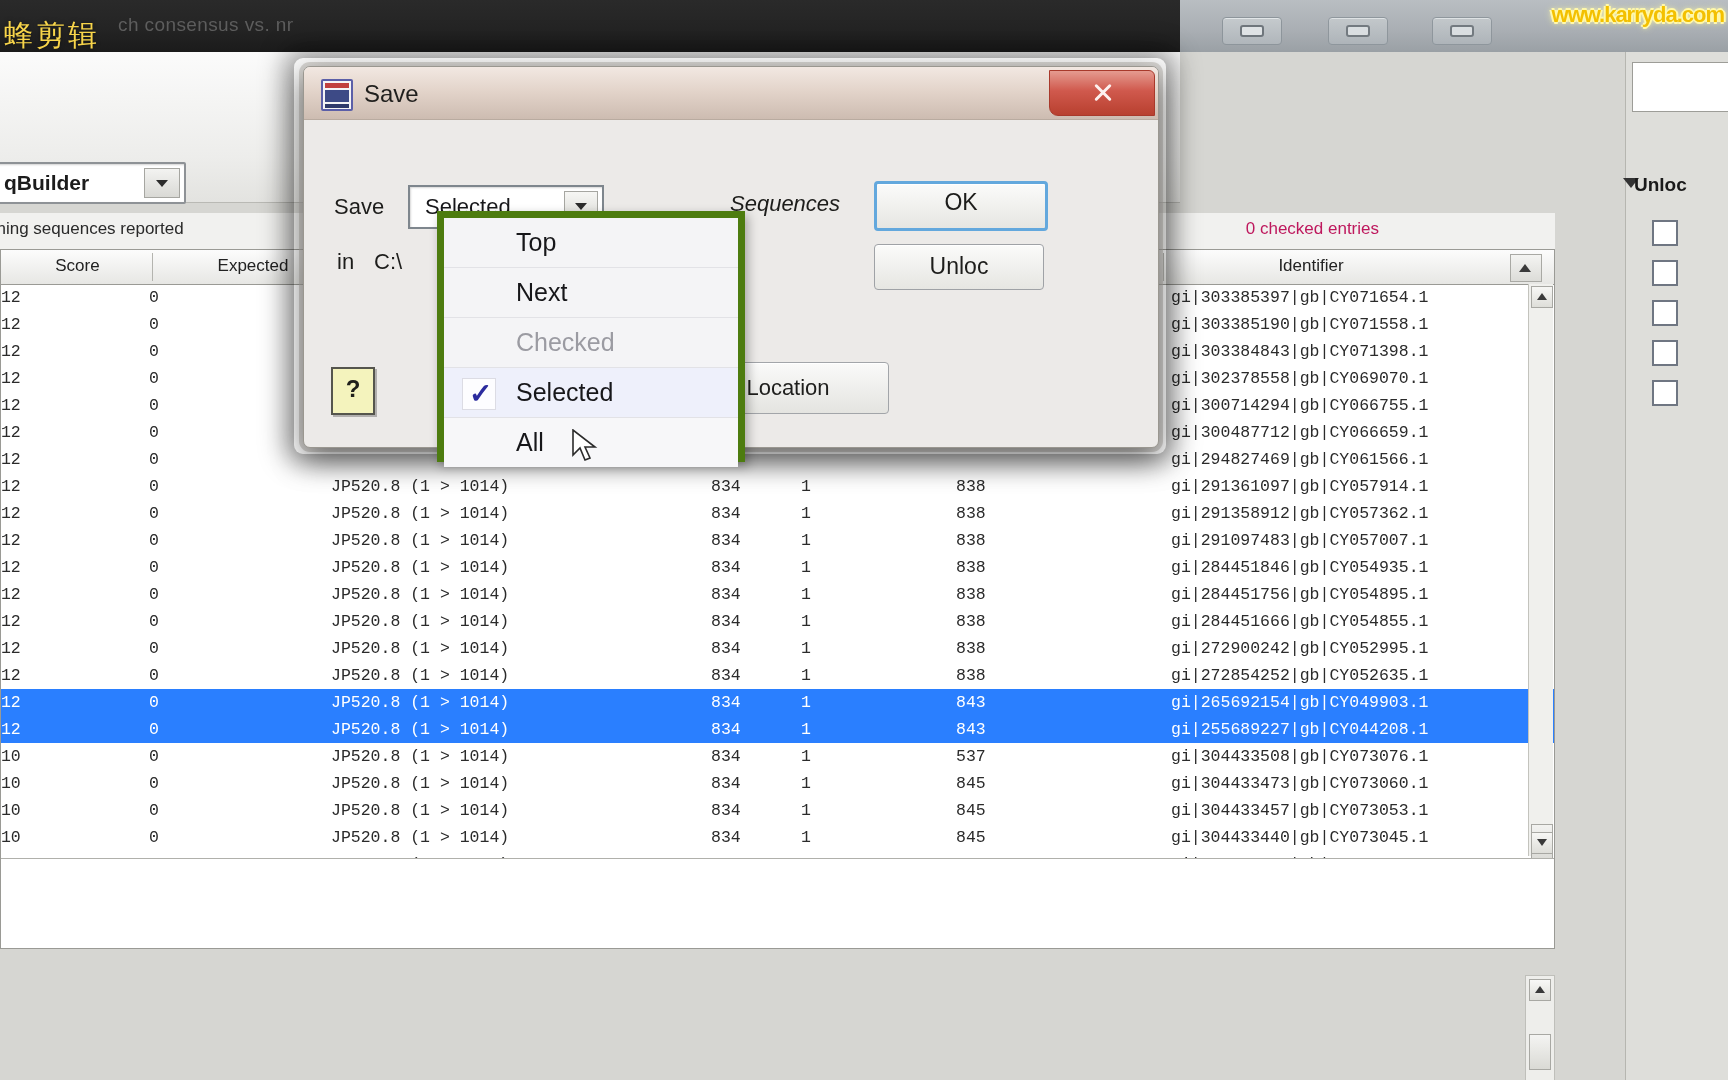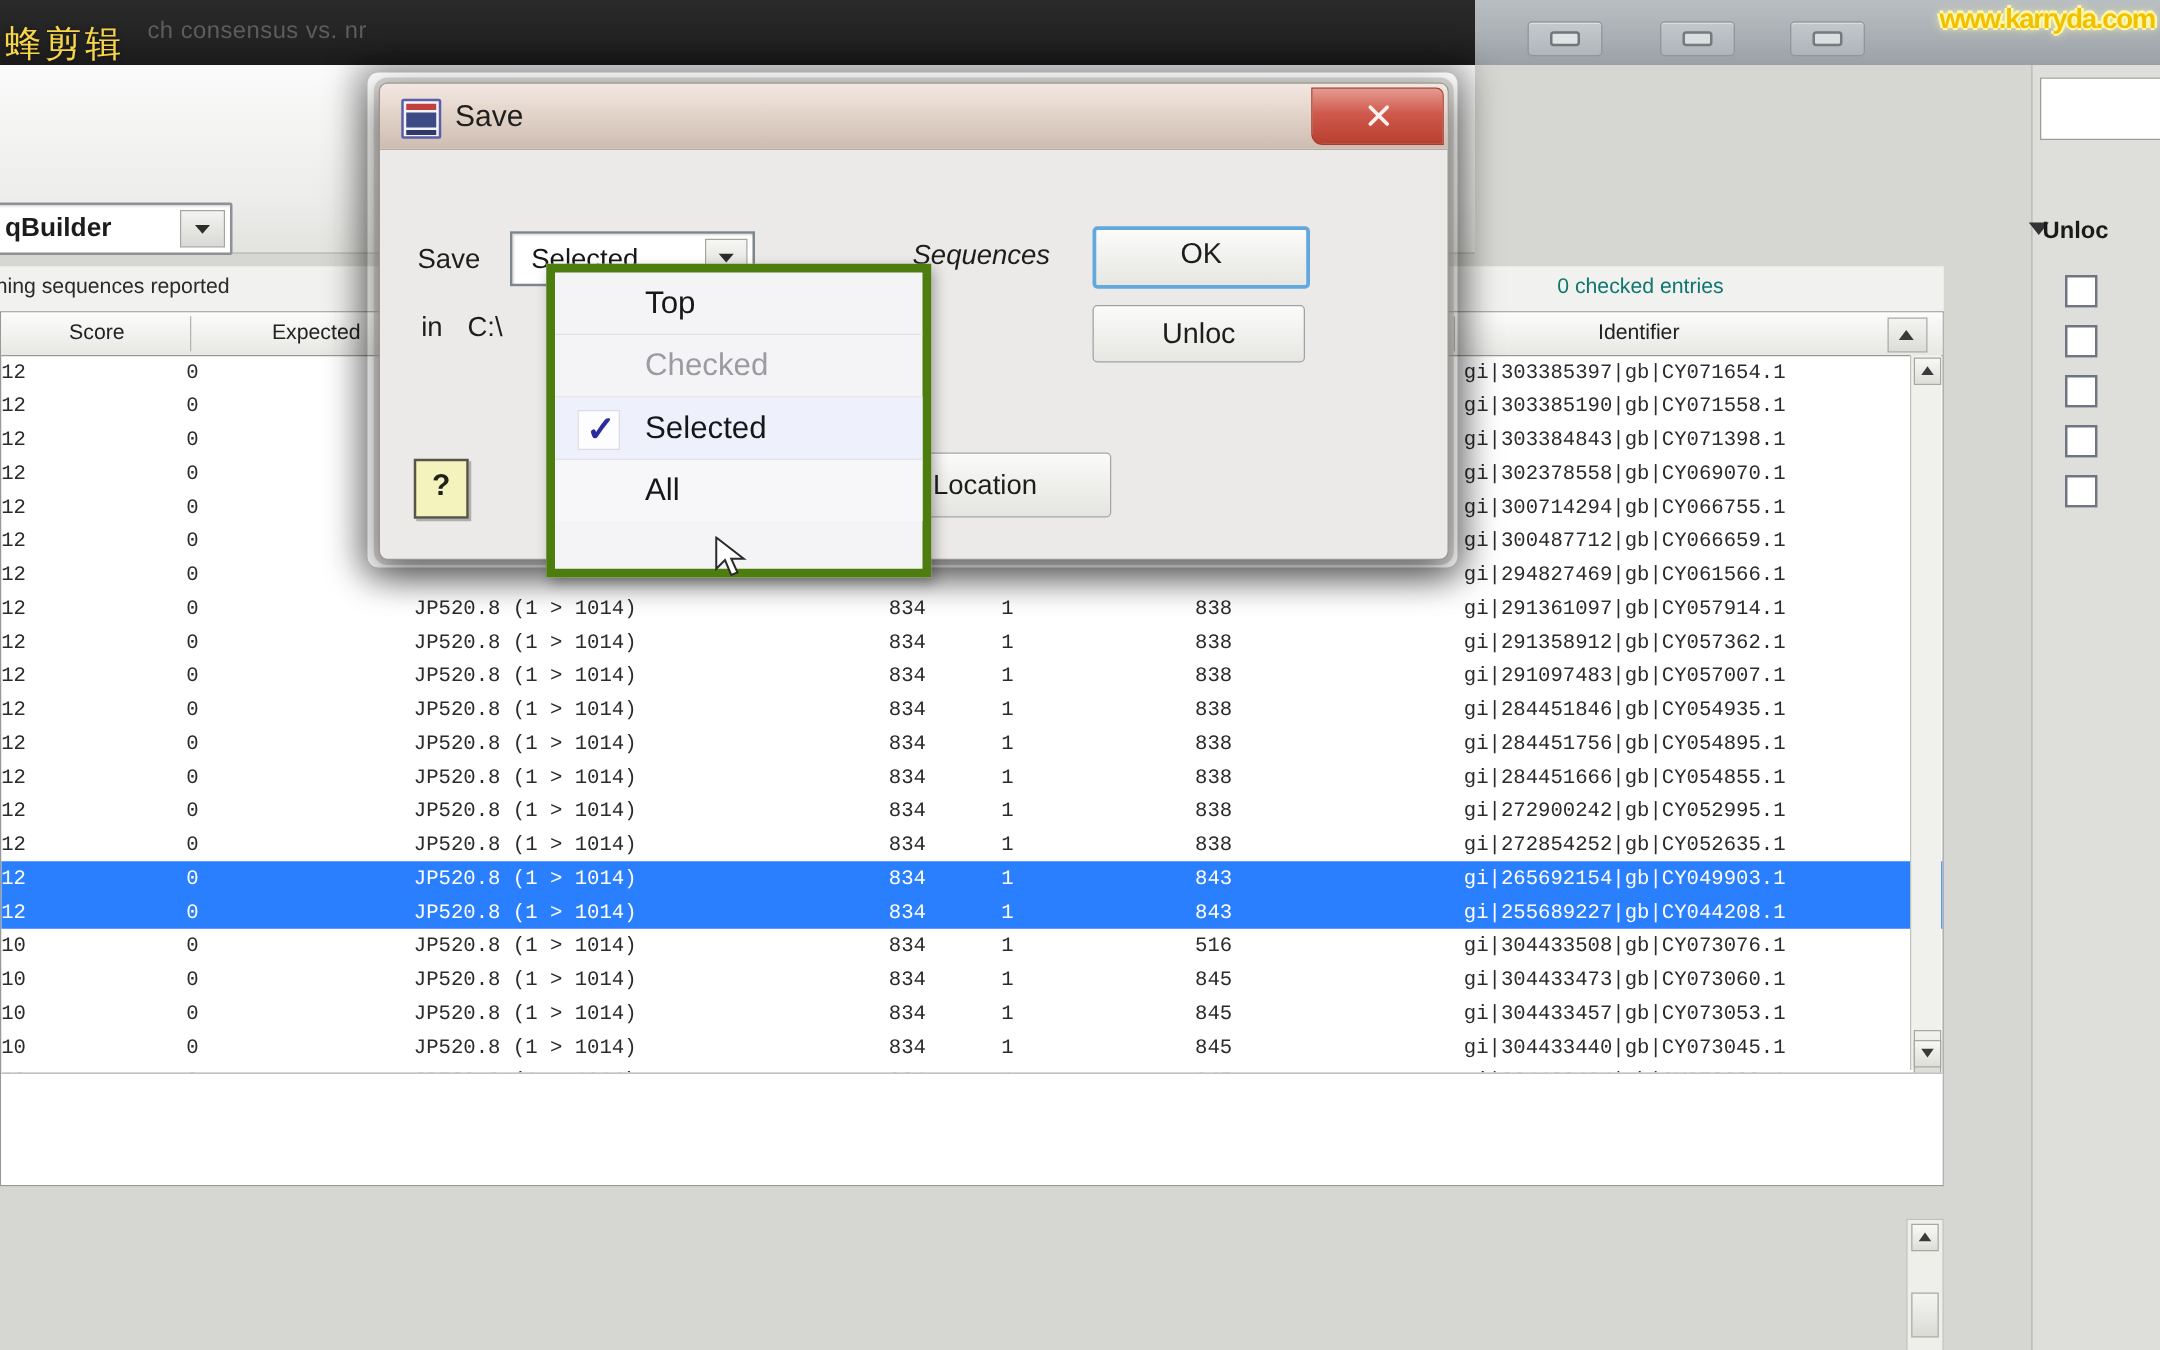--- a/index.html
+++ b/index.html
@@ -83,21 +83,21 @@
   .tb-collect{left:213px}
 
   .statusline{
     position:absolute;left:0;top:213px;width:1555px;height:36px;
     background:#f1f1ef;border-bottom:1px solid #b3b3ae;
   }
   .statusline .left{
     position:absolute;left:-12px;top:6px;font-size:17px;color:#2a2a2a;filter:blur(.4px);
   }
   .statusline .right{
-    position:absolute;right:176px;top:6px;font-size:17px;color:#0f766e;filter:blur(.4px);
+    position:absolute;right:176px;top:6px;font-size:17px;color:#be185d;filter:blur(.4px);
   }
 
   
   .table-wrap{
     position:absolute;left:0;top:249px;width:1555px;height:700px;
     background:#fff;border:1px solid #9a9a95;box-sizing:border-box;
   }
   .thead{
     position:absolute;left:0;top:0;right:0;height:34px;
     background:linear-gradient(to bottom,#fcfcfc,#e7e7e4);
@@ -535,21 +535,21 @@
           <div class="c c-n">1</div>
           <div class="c c-bits">843</div>
           <div class="c c-id">gi|255689227|gb|CY044208.1</div>
         </div>
         <div class="row">
           <div class="c c-score">510</div>
           <div class="c c-exp">0</div>
           <div class="c c-desc">JP520.8 (1 &gt; 1014)</div>
           <div class="c c-len">834</div>
           <div class="c c-n">1</div>
-          <div class="c c-bits">516</div>
+          <div class="c c-bits">537</div>
           <div class="c c-id">gi|304433508|gb|CY073076.1</div>
         </div>
         <div class="row">
           <div class="c c-score">510</div>
           <div class="c c-exp">0</div>
           <div class="c c-desc">JP520.8 (1 &gt; 1014)</div>
           <div class="c c-len">834</div>
           <div class="c c-n">1</div>
           <div class="c c-bits">845</div>
           <div class="c c-id">gi|304433473|gb|CY073060.1</div>
@@ -644,20 +644,23 @@
       <div class="btn-loc">
         <span>Location</span>
       </div>
     </div>
   </div>
 
   <div class="menu" id="menuhost">
       <div class="mi">
         <div class="mtext">Top</div>
       </div>
+      <div class="mi">
+        <div class="mtext">Next</div>
+      </div>
       <div class="mi disabled">
         <div class="mtext">Checked</div>
       </div>
       <div class="mi checked">
         <div class="check">
           <span>✓</span>
         </div>
         <div class="mtext">Selected</div>
       </div>
       <div class="mi hover">

